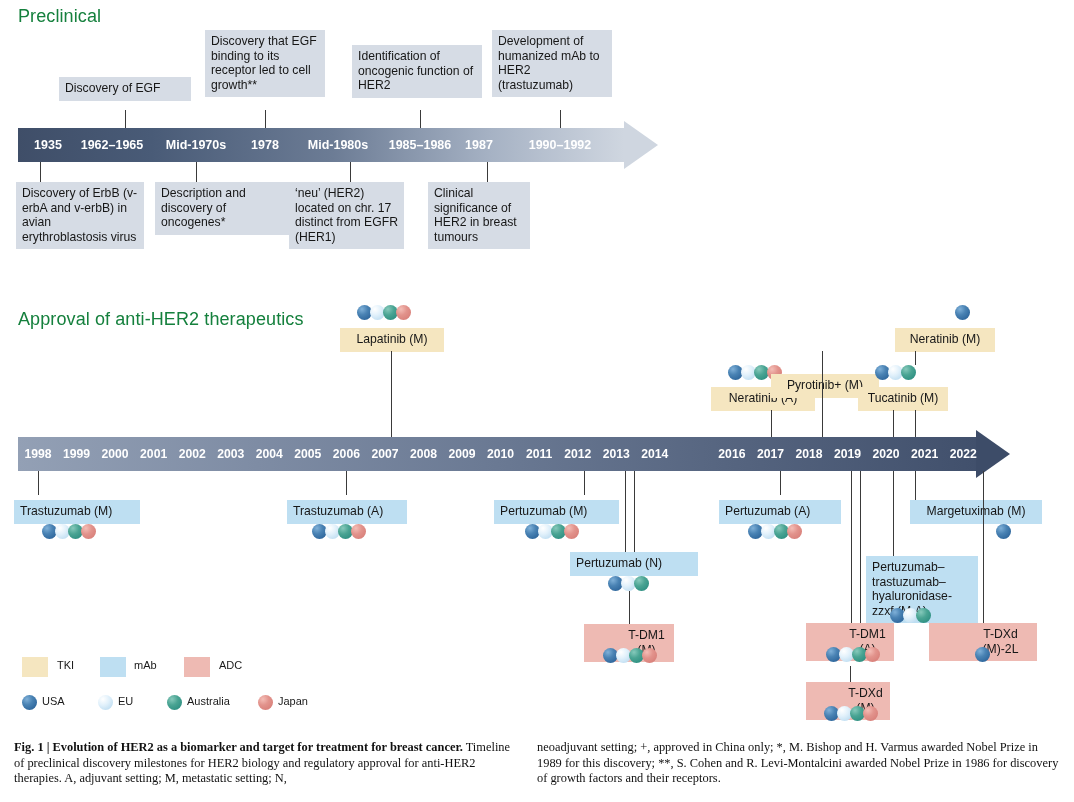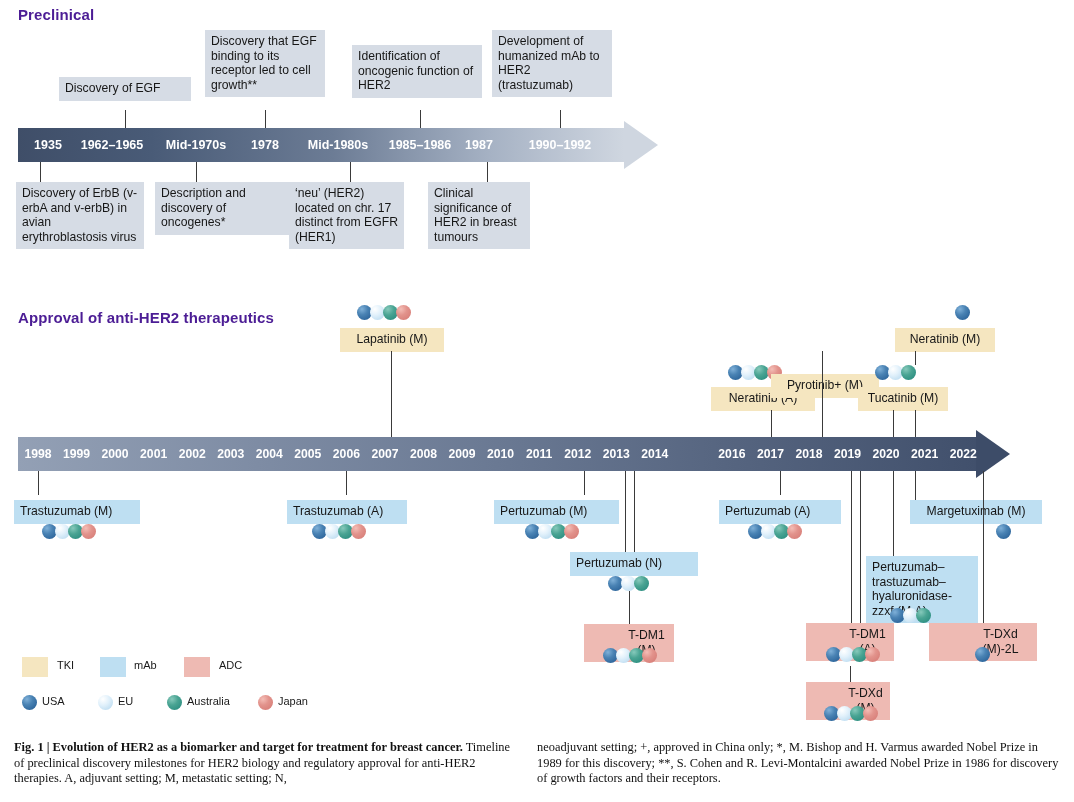--- a/index.html
+++ b/index.html
@@ -6,21 +6,21 @@
   body{
     width:1074px;height:802px;position:relative;overflow:hidden;
     background:#ffffff;
     font-family:"Liberation Sans", sans-serif;
     color:#1a1a1a;
   }
   .abs{position:absolute;}
 
   
   .sec-title{
-    font-size:15px;font-weight:bold;color:#4c1d95;letter-spacing:.1px;
+    font-size:18px;font-weight:normal;color:#15803d;letter-spacing:.1px;
   }
 
   
   .bar{position:absolute;height:34px;}
   .bar .body{position:absolute;left:0;top:0;bottom:0;right:34px;}
   .bar.pre .body{background:linear-gradient(90deg,#3f4e68 0%,#495b77 22%,#6c7c95 52%,#a6b2c4 78%,#cfd6e0 100%);}
   .bar.appr .body{background:linear-gradient(90deg,#93a0b5 0%,#7e8ca4 25%,#6a7993 50%,#55647f 75%,#41506c 100%);}
   .bar .head{position:absolute;right:0;top:-7px;width:34px;height:48px;}
   .bar.pre .head{
     background:#cfd6e0;

